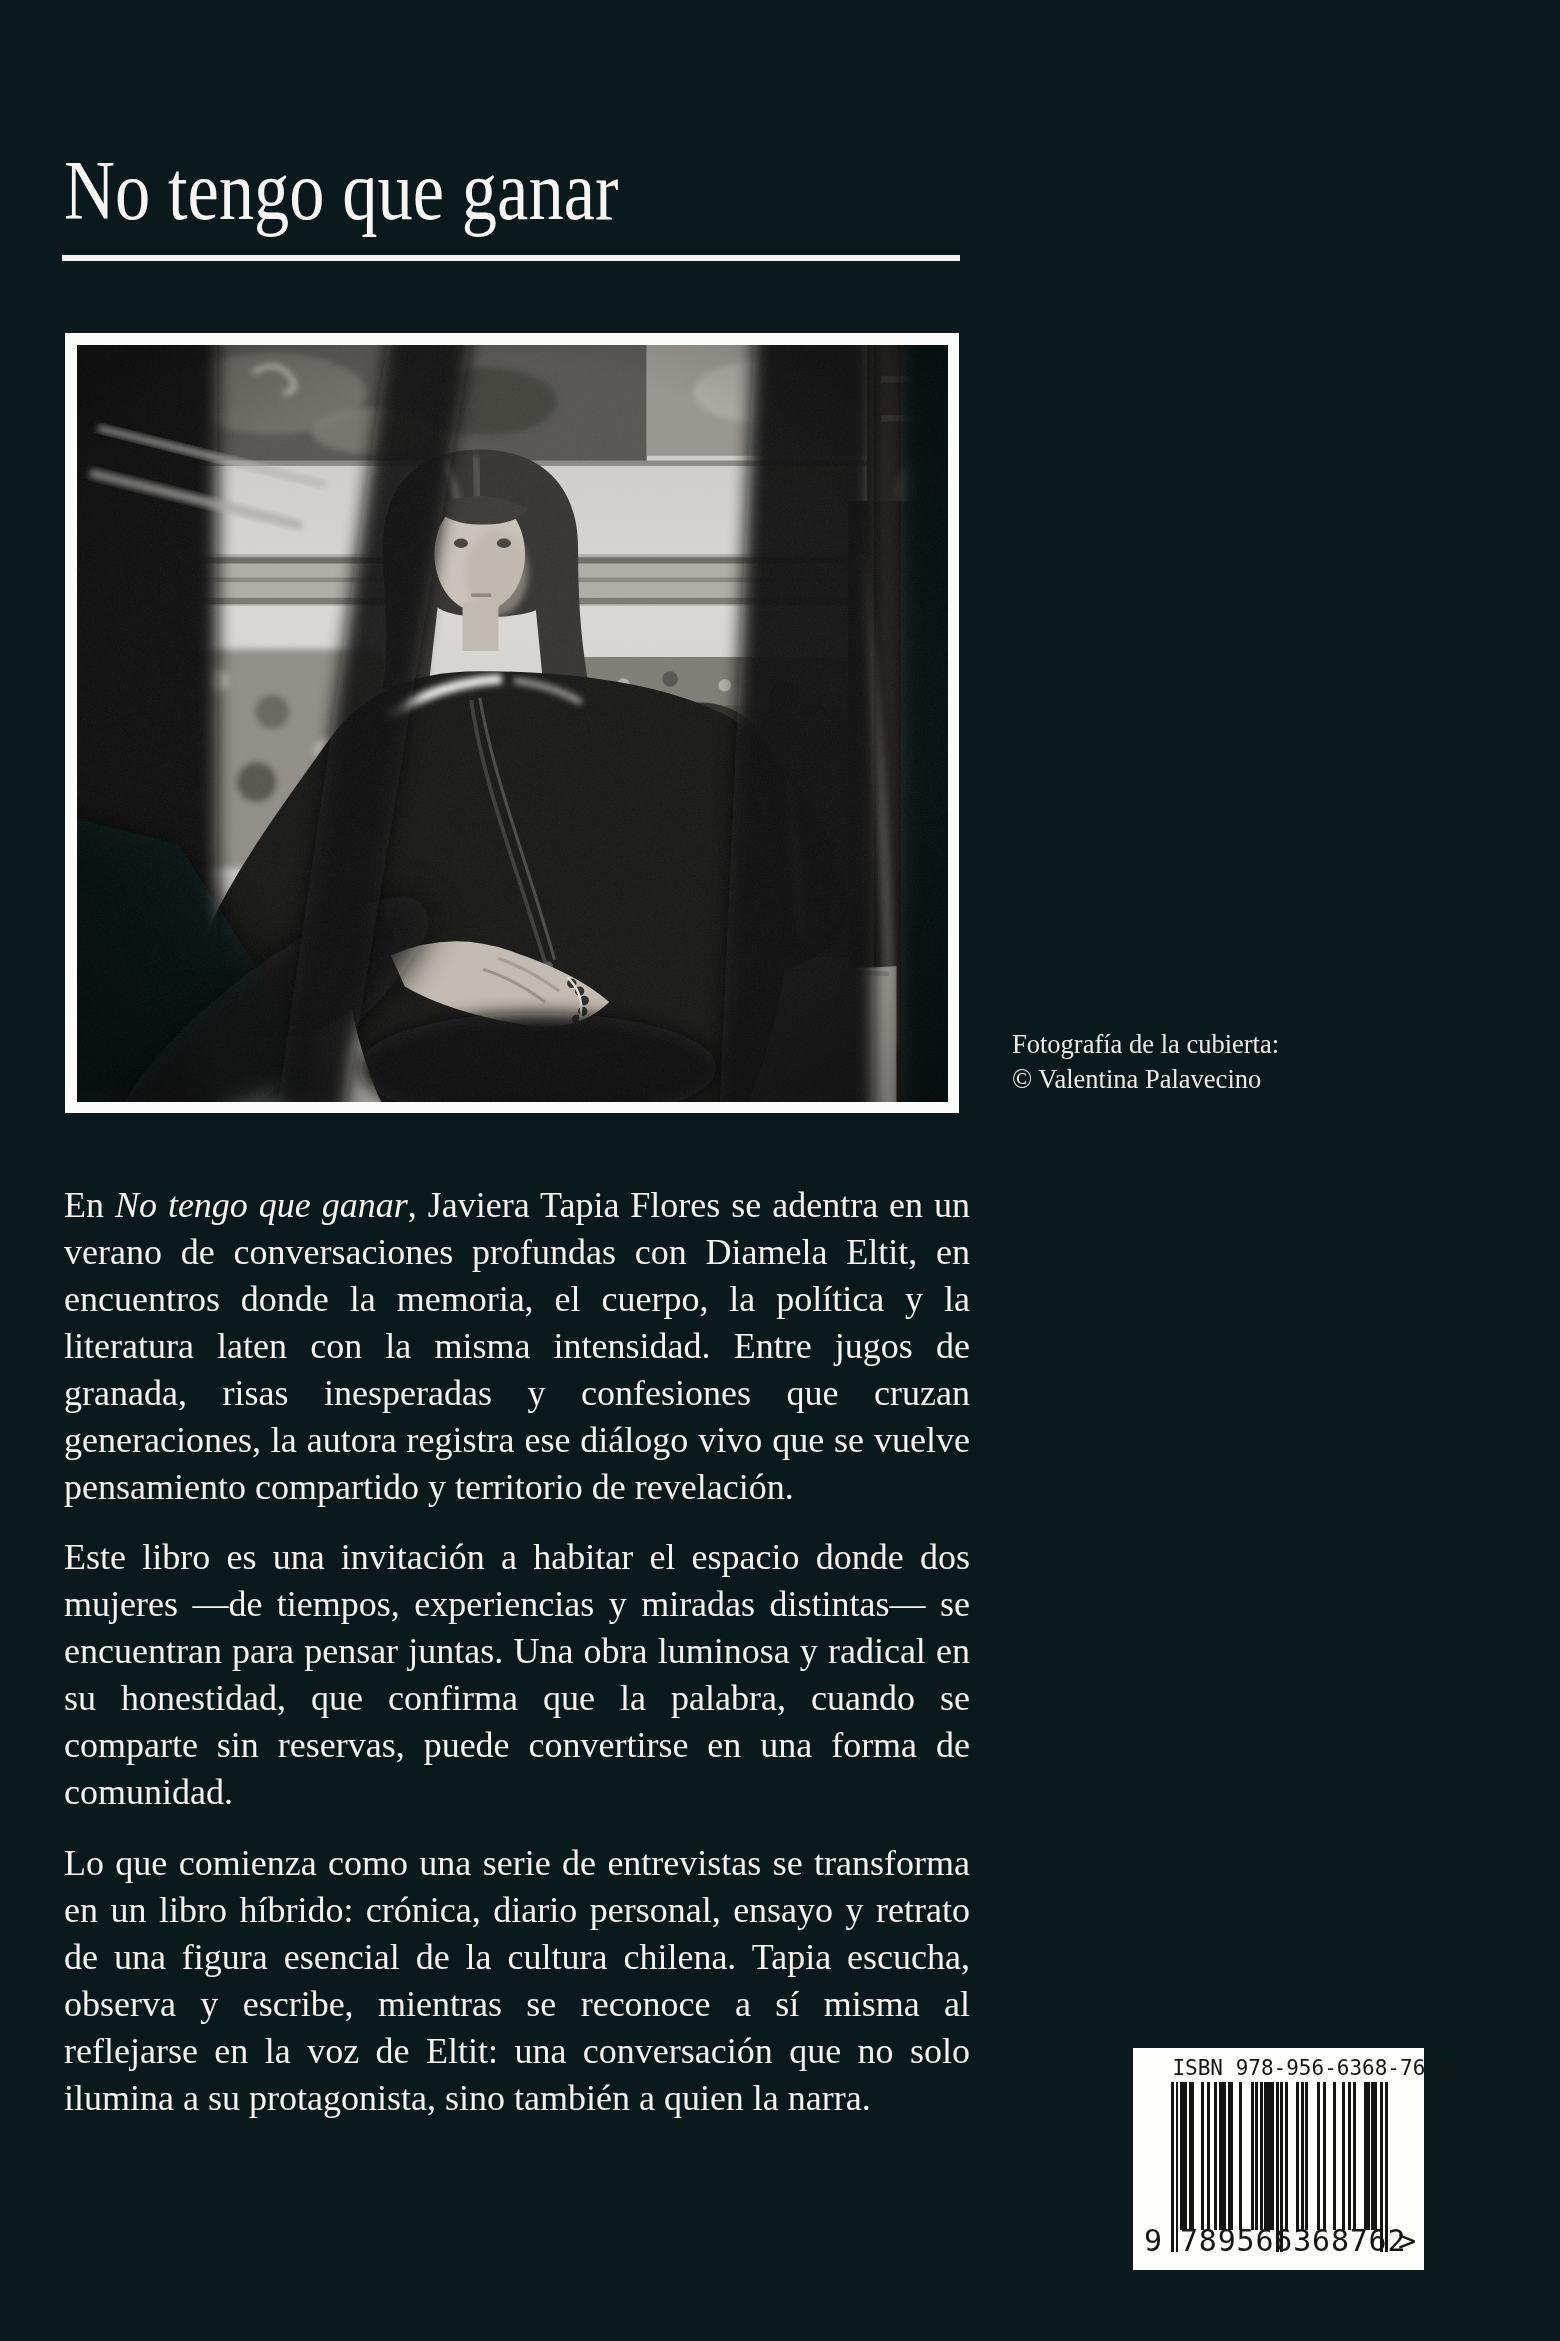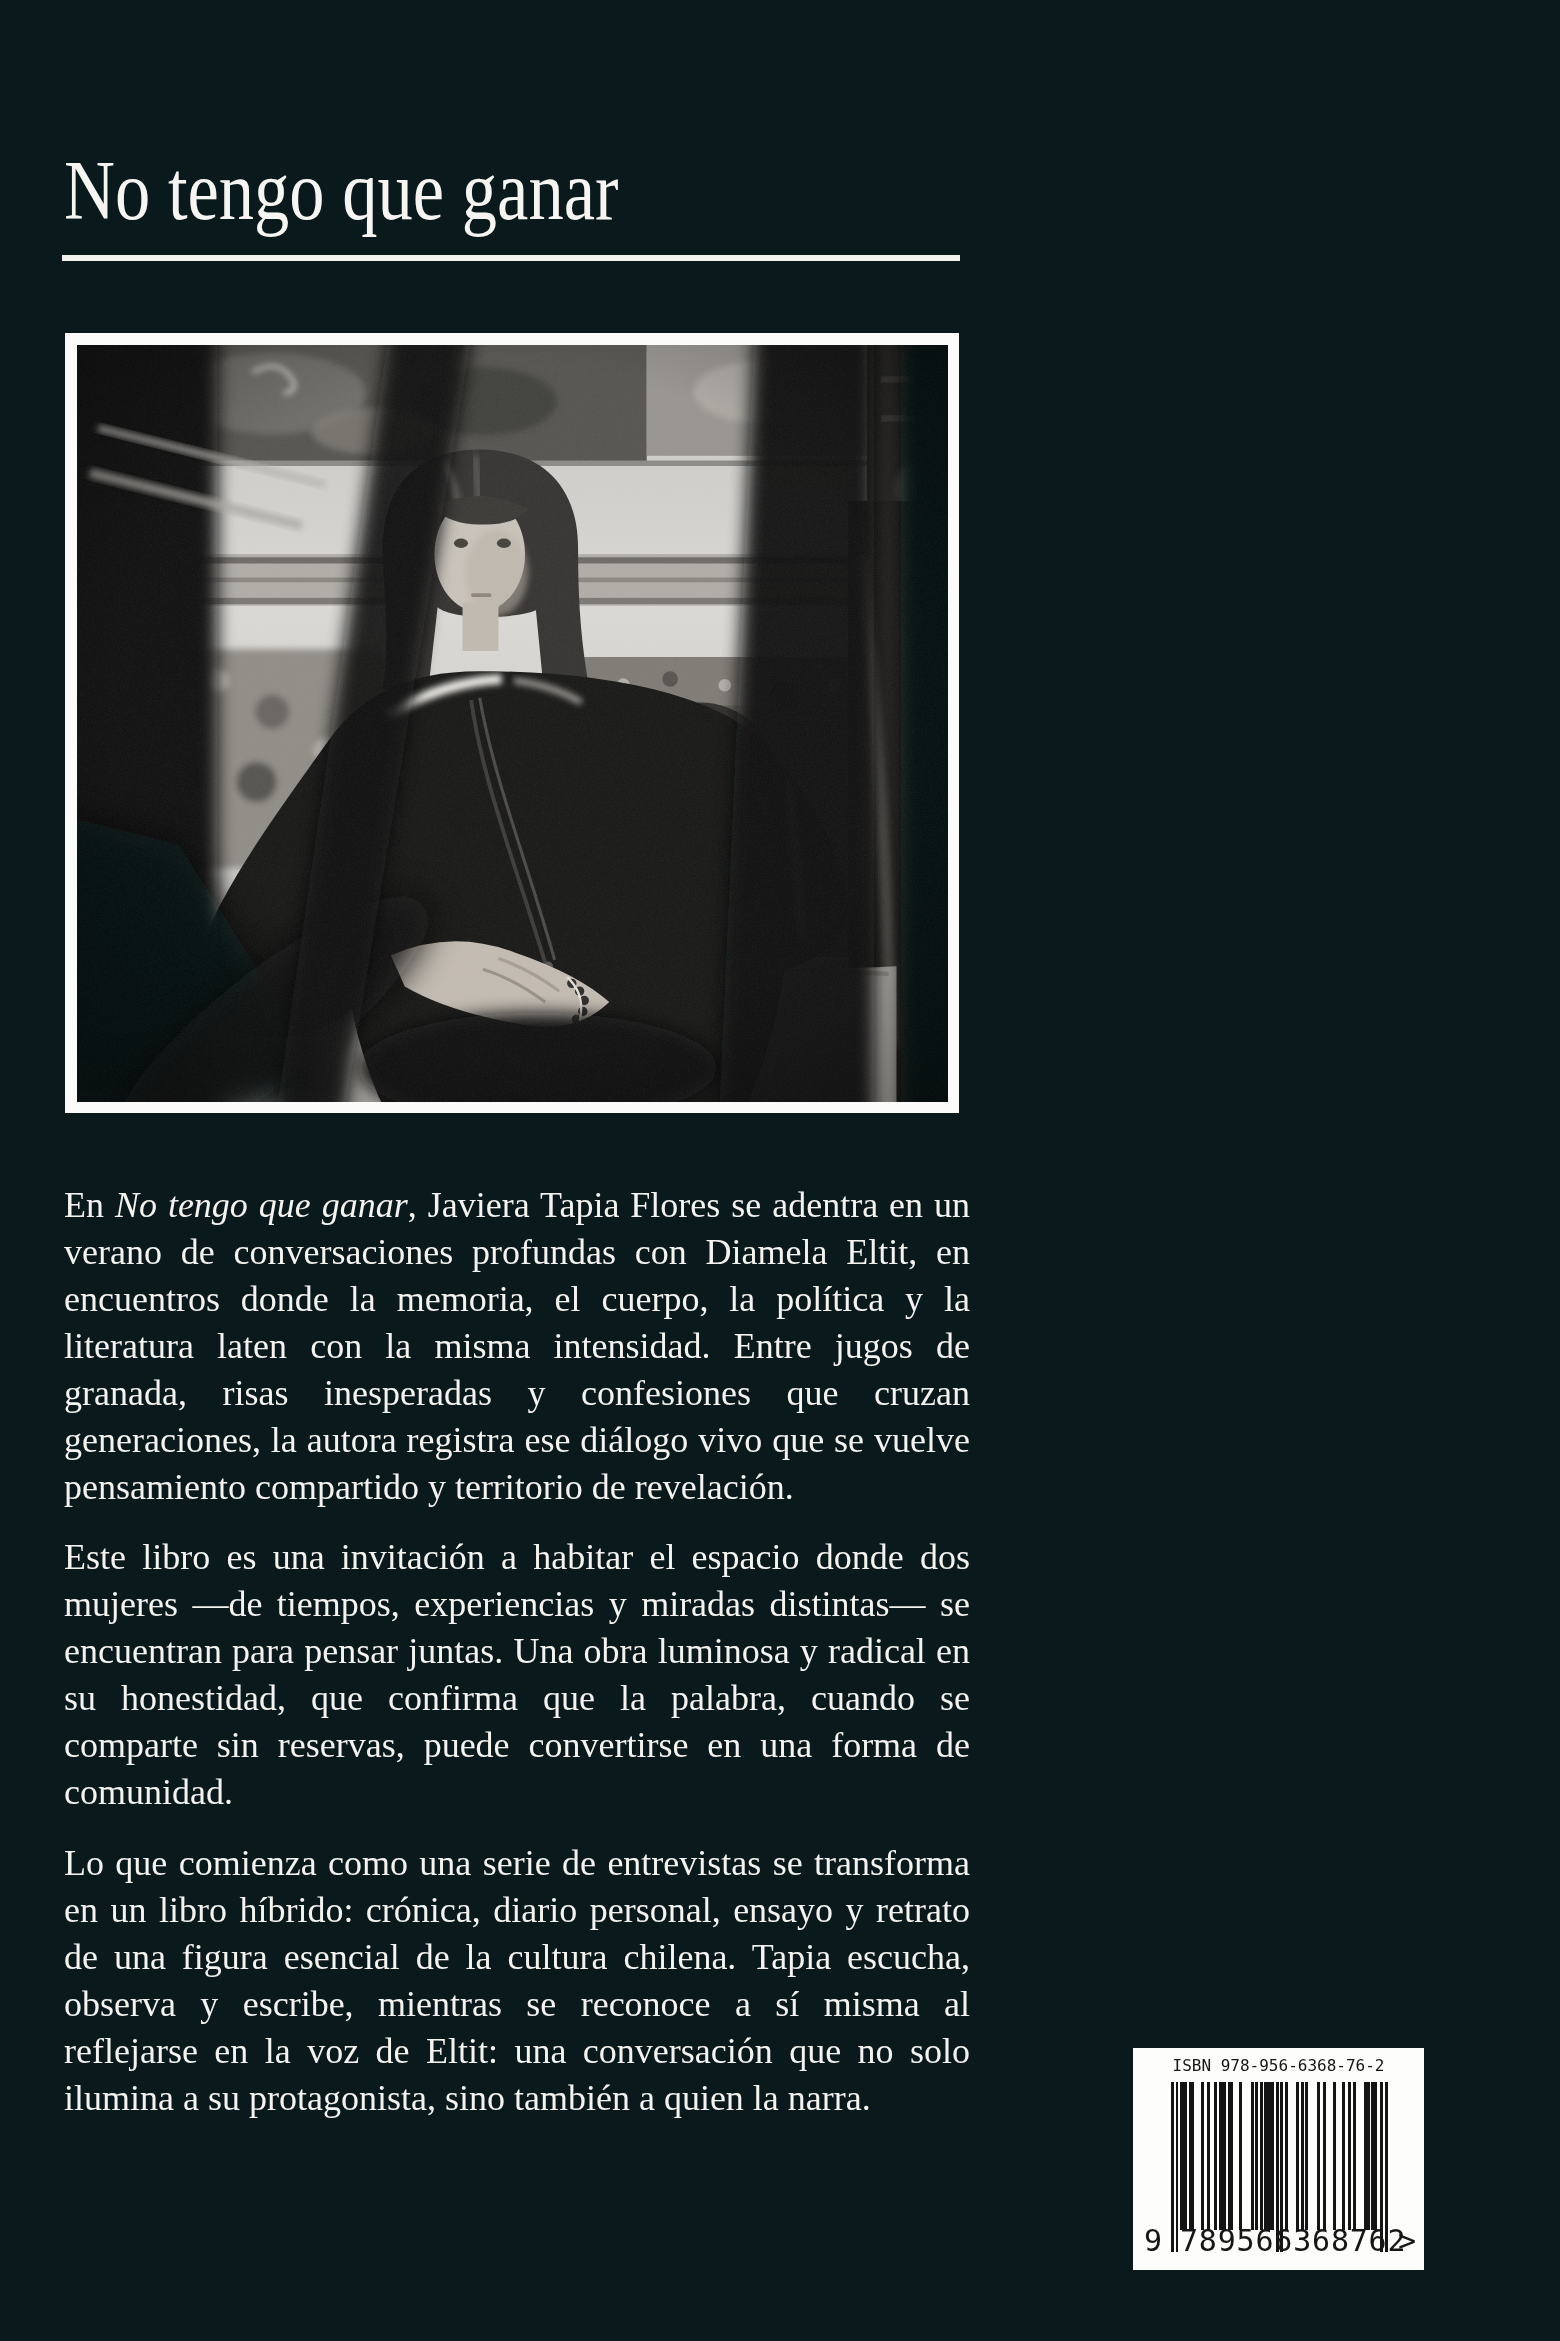--- a/index.html
+++ b/index.html
@@ -50,21 +50,21 @@
 
   
   .barcode-box{
     position:absolute;left:1133px;top:2048px;width:291px;height:222px;
     background:#fdfdfc;color:#161616;
   }
   .isbn-label{
     position:absolute;left:0;top:7.8px;width:100%;
     text-align:center;
     font-family:"DejaVu Sans Mono", monospace;
-    font-size:16px;letter-spacing:0px;white-space:nowrap;
+    font-size:21px;letter-spacing:0px;white-space:nowrap;padding-left:33px;
   }
   .bars{position:absolute;left:38px;top:34px;width:216px;height:170px;}
   .bar{position:absolute;top:0;height:148px;background:#141414;}
   .bar.guard{height:170px;}
   .digits{
     position:absolute;left:0;top:175px;width:100%;height:39px;
     font-family:"DejaVu Sans Mono", monospace;font-size:30px;
   }
   .digit-first{position:absolute;left:11px;top:0;}
   .digit-main{position:absolute;left:47px;top:0;letter-spacing:0.8px;}
@@ -215,20 +215,24 @@
 
       <rect x="28" y="102" width="300" height="9" fill="#b5b3ae" transform="rotate(14 28 102)" filter="url(#b1)" opacity=".85"></rect>
       <rect x="18" y="158" width="280" height="12" fill="#a9a7a2" transform="rotate(14 18 158)" filter="url(#b1)" opacity=".8"></rect>
       <path d="M 225 35 q 30 -18 48 5 q 14 18 -8 22" stroke="#d8d6d1" stroke-width="5" fill="none" filter="url(#b1)" opacity=".9"></path>
 
       <rect width="1116" height="970" filter="url(#grain)" opacity=".8"></rect>
       <rect width="1116" height="970" fill="url(#vig)"></rect>
     </svg>
   </figure>
 
+  <div class="caption">
+    <div>Fotografía de la cubierta:</div>
+    <div>© Valentina Palavecino</div>
+  </div>
 
   <div class="body-text">
     <p><span>En </span><em>No tengo que ganar</em><span>, Javiera Tapia Flores se adentra en un verano de conversaciones profundas con Diamela Eltit, en encuentros donde la memoria, el cuerpo, la política y la literatura laten con la misma intensidad. Entre jugos de granada, risas inesperadas y confesiones que cruzan generaciones, la autora registra ese diálogo vivo que se vuelve pensamiento compartido y territorio de revelación.</span></p>
     <p>Este libro es una invitación a habitar el espacio donde dos mujeres —de tiempos, experiencias y miradas distintas— se encuentran para pensar juntas. Una obra luminosa y radical en su honestidad, que confirma que la palabra, cuando se comparte sin reservas, puede convertirse en una forma de comunidad.</p>
     <p>Lo que comienza como una serie de entrevistas se transforma en un libro híbrido: crónica, diario personal, ensayo y retrato de una figura esencial de la cultura chilena. Tapia escucha, observa y escribe, mientras se reconoce a sí misma al reflejarse en la voz de Eltit: una conversación que no solo ilumina a su protagonista, sino también a quien la narra.</p>
   </div>
 
   <div class="barcode-box">
     <div class="isbn-label">ISBN 978-956-6368-76-2</div>
     <div class="bars" id="bars">

